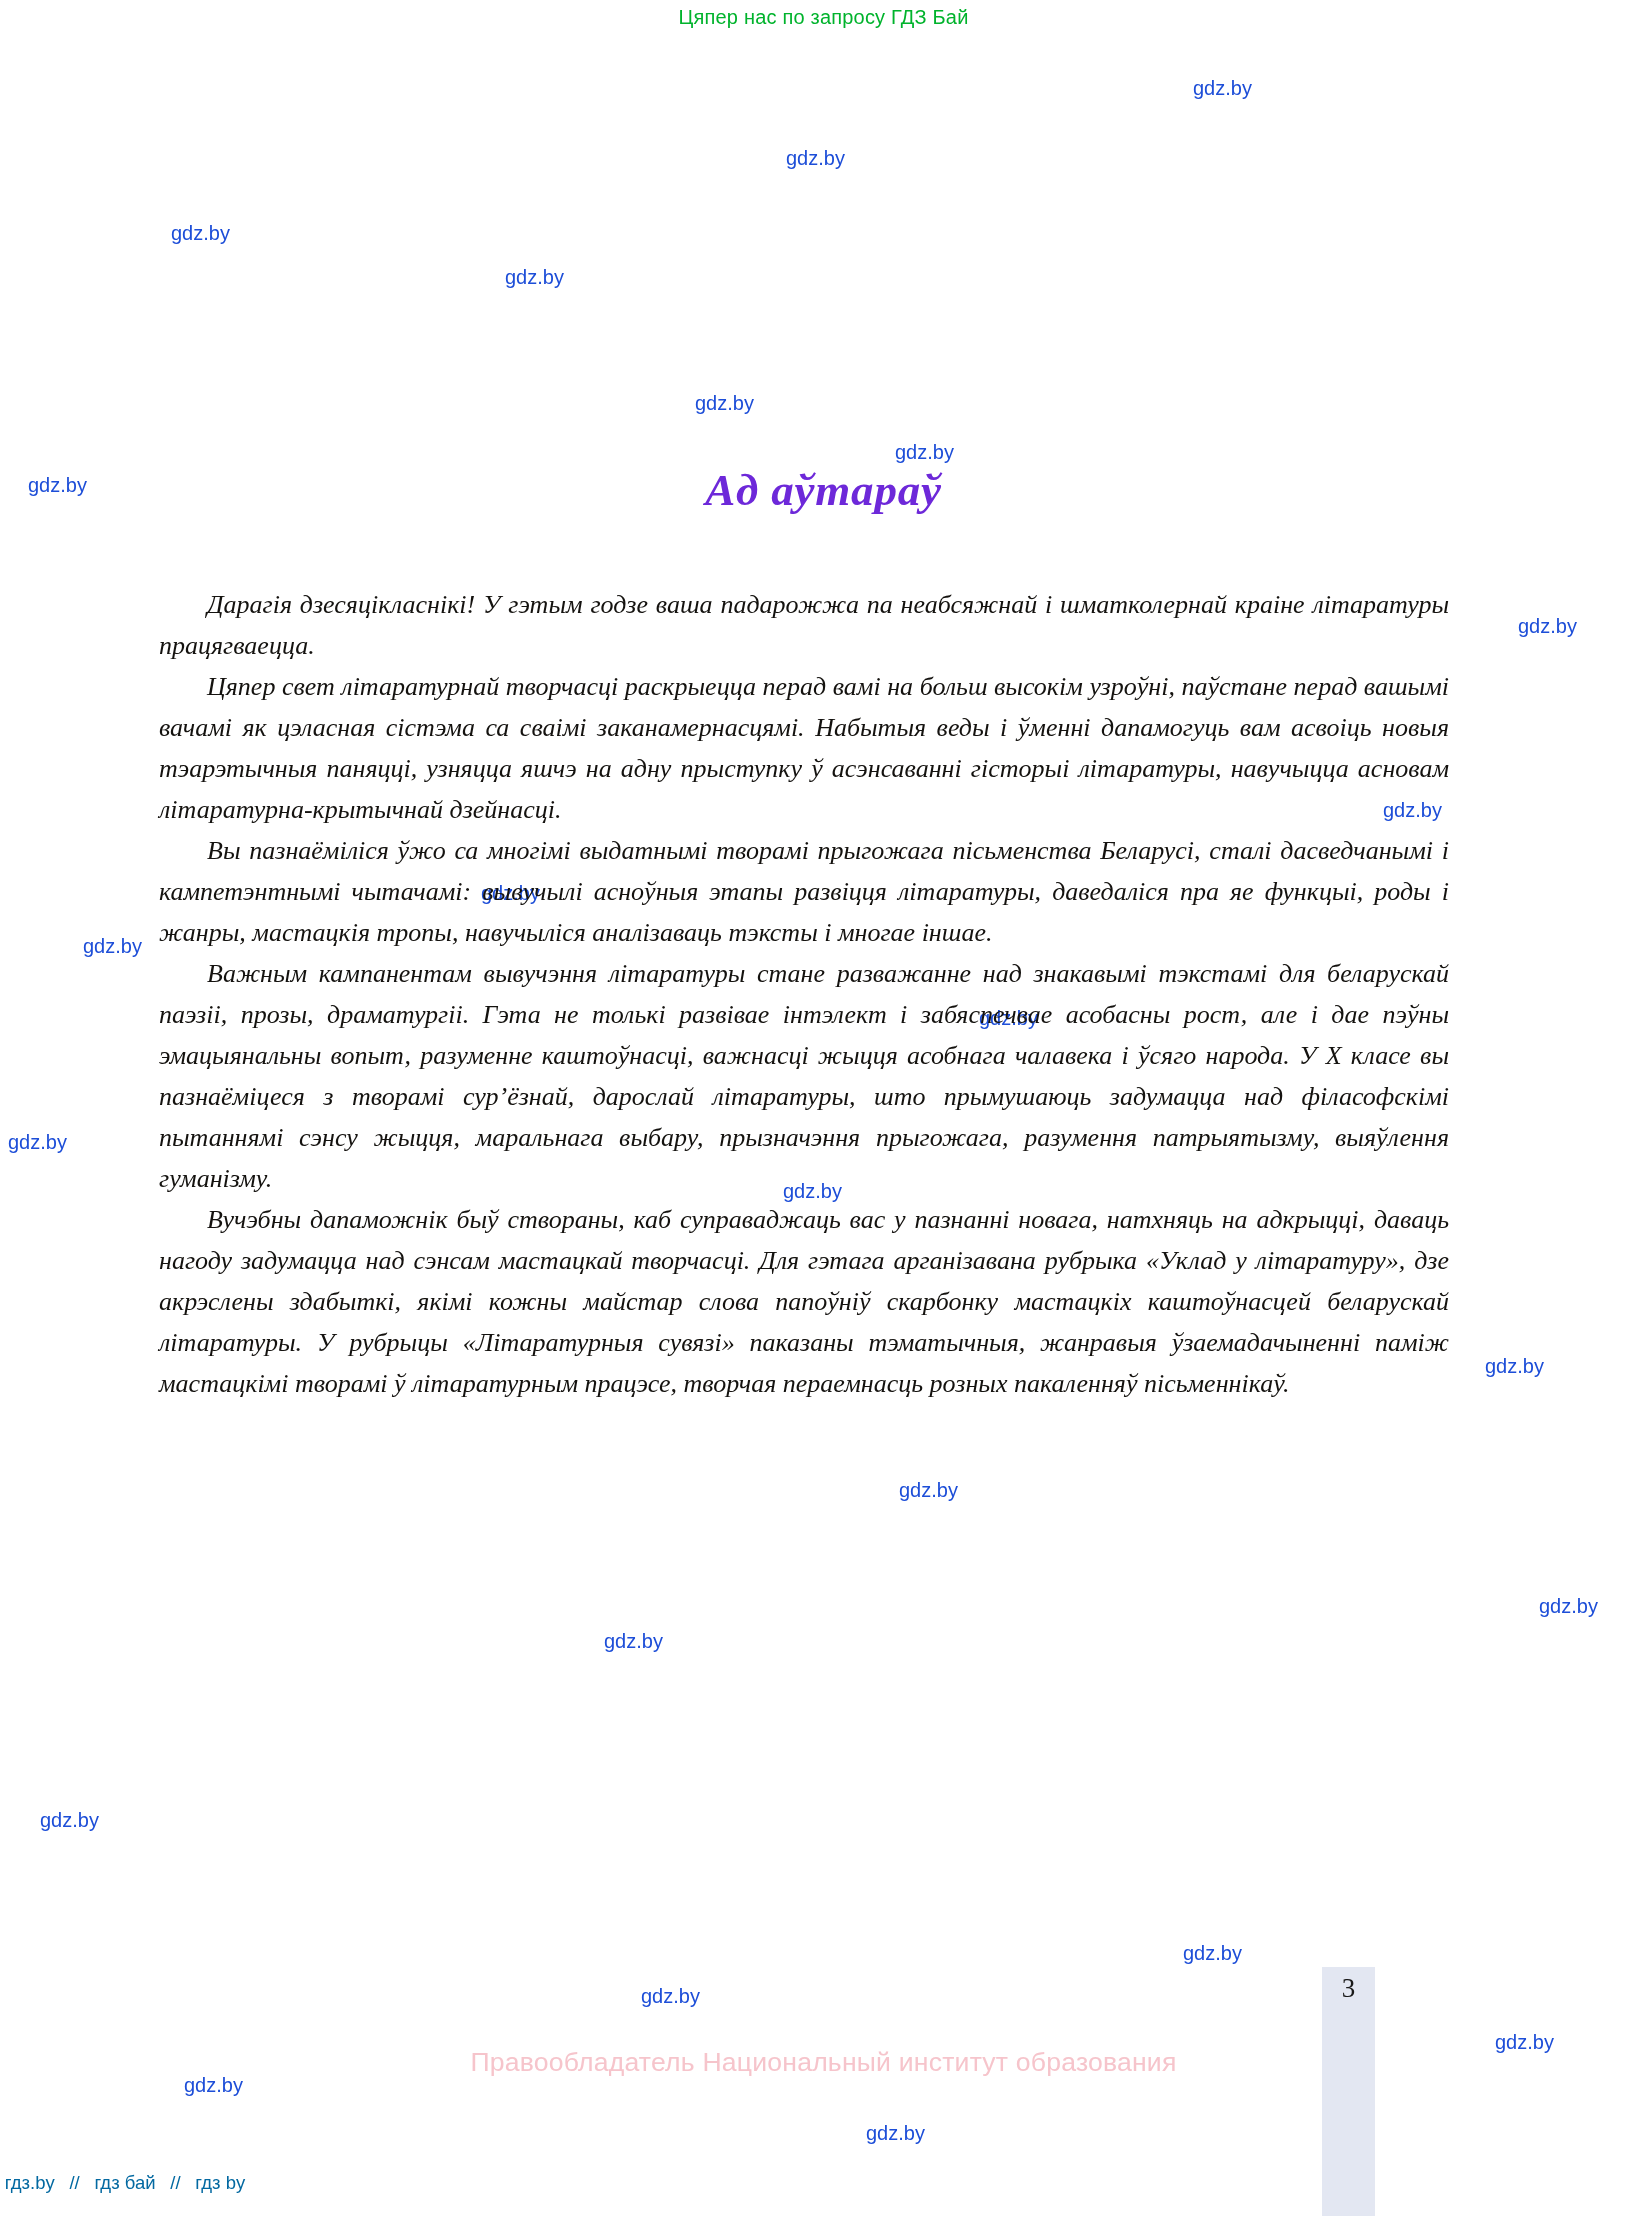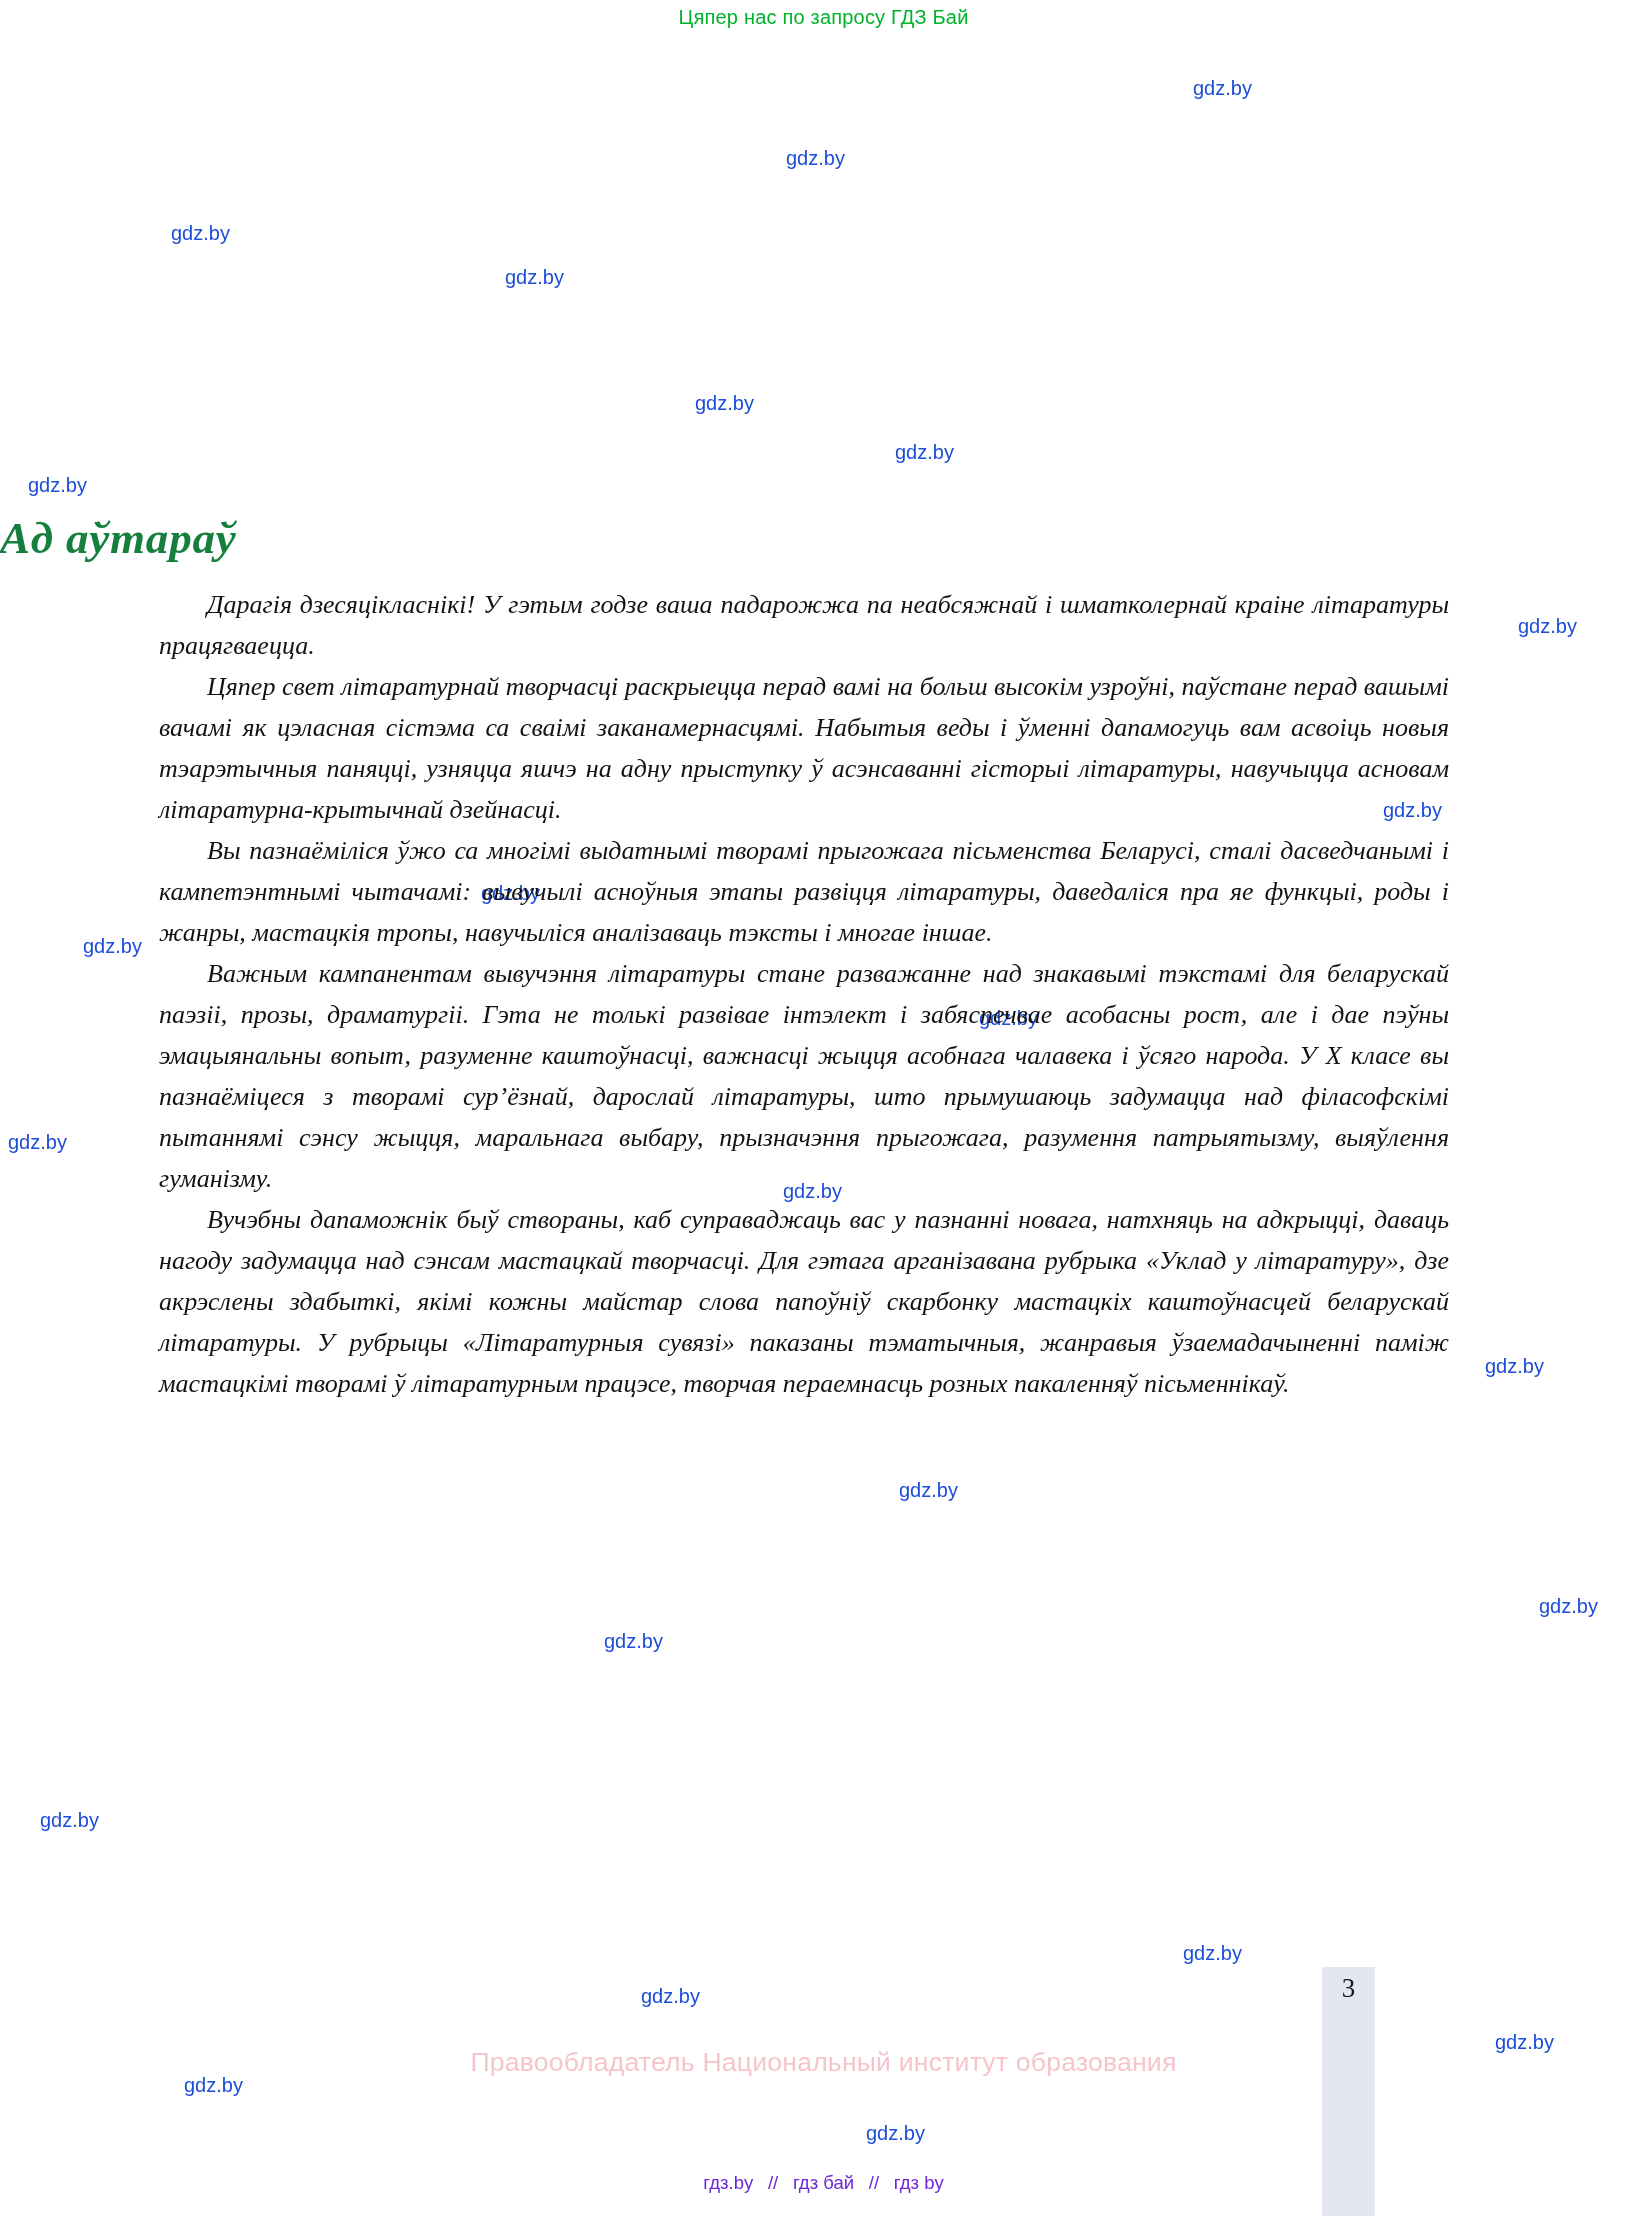--- a/index.html
+++ b/index.html
@@ -36,29 +36,29 @@
   .wm {
     position: absolute;
     font-family: "Liberation Sans", sans-serif;
     font-size: 20px;
     color: #1d4ed8;
     white-space: nowrap;
   }
   
   .doc-title {
     position: absolute;
-    top: 512px;
+    top: 464px;
     left: 0;
     width: 100%;
-    text-align: left;
+    text-align: center;
     font-family: "Liberation Serif", serif;
     font-style: italic;
     font-weight: bold;
     font-size: 45px;
-    color: #15803d;
+    color: #6d28d9;
     letter-spacing: 0.8px;
   }
   
   .body-text {
     position: absolute;
     top: 584px;
     left: 159px;
     width: 1290px;
     font-family: "Liberation Serif", serif;
     font-size: 26px;
@@ -103,24 +103,24 @@
     font-size: 26.6px;
     color: #f6c4cb;
     letter-spacing: 0.2px;
   }
   
   .footer {
     position: absolute;
     top: 2172px;
     left: 0;
     width: 100%;
-    text-align: center;
+    text-align: left;
     font-family: "Liberation Sans", sans-serif;
     font-size: 18.5px;
-    color: #6d28d9;
+    color: #0369a1;
   }
   .footer span { margin: 0 4.8px; }
 </style>
 </head>
 <body>
 
 <div class="page">
 
   <div class="top-banner">Цяпер нас по запросу ГДЗ Бай</div>
 

